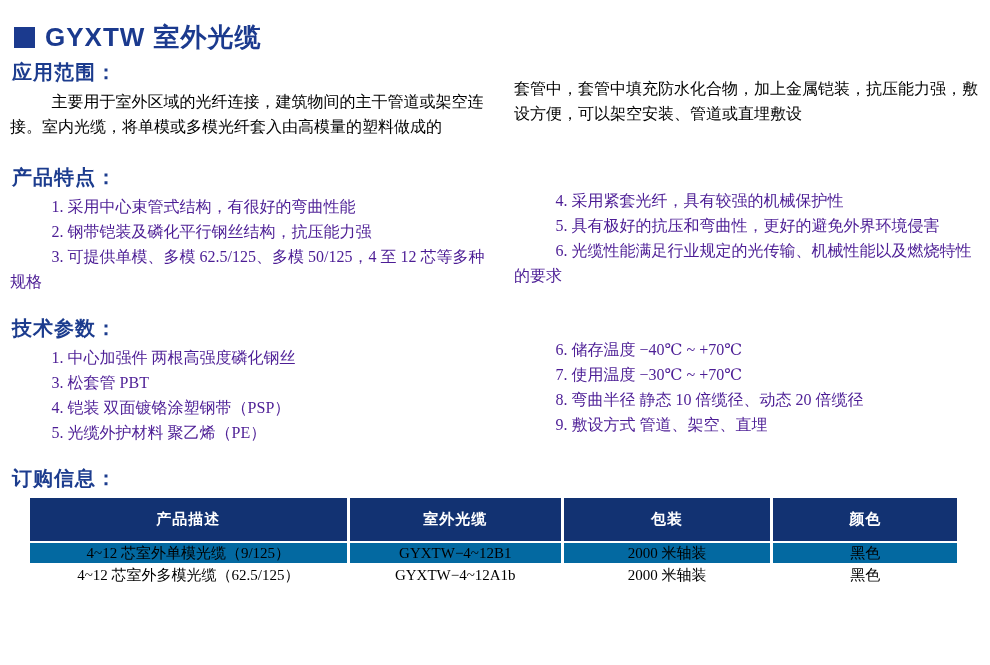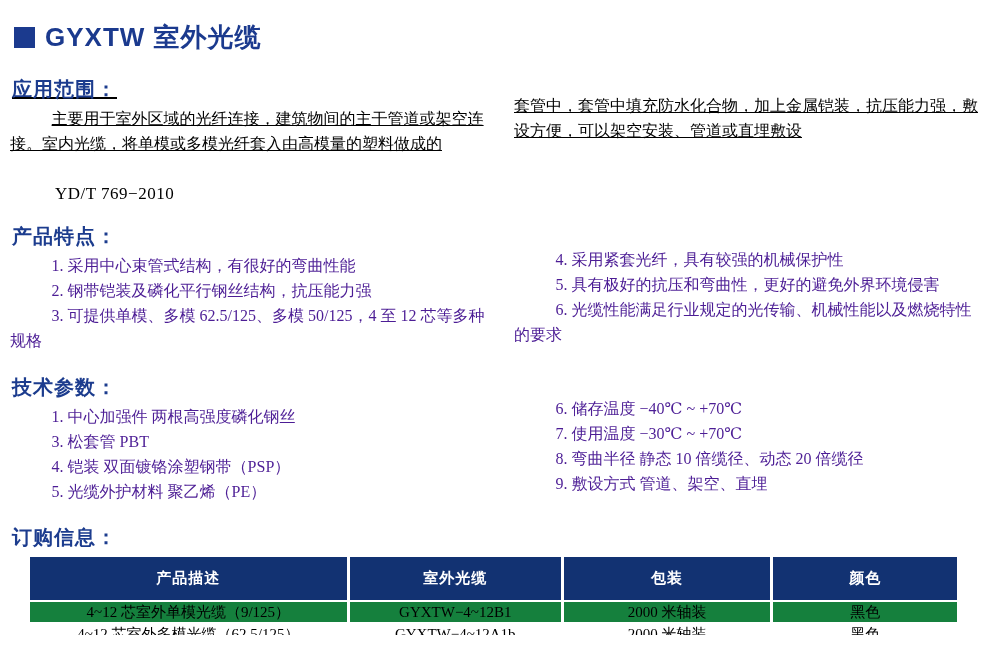--- a/index.html
+++ b/index.html
@@ -56,21 +56,21 @@
     color: #000000;
   }
   .indent { text-indent: 2.6em; }
   .list-item {
     font-size: 16px;
     line-height: 25px;
     text-indent: 2.6em;
     color: #4c1d95;
   }
   
-  .sec-application { margin-top: 21px; text-decoration: underline; }
+  .sec-application { margin-top: 4px; }
   .sec-application .col-r .body-text { margin-top: 17px; }
   .sec-standard { margin-top: 25px; padding: 0 12px 0 10px; }
   .sec-standard .std-value {
     font-size: 17px;
     line-height: 25px;
     margin: 2px 0 0 45px;
     letter-spacing: 0.5px;
   }
   .sec-features { margin-top: 17px; }
   .sec-features .col-r { padding-top: 24px; }
@@ -97,21 +97,21 @@
     letter-spacing: 1px;
   }
   .order-table td {
     background: #ffffff;
     color: #000000;
     font-size: 15px;
     height: 20px;
     padding: 0 2px;
     text-align: center;
   }
-  .order-table tr.alt td { background: #15803d; }
+  .order-table tr.alt td { background: #0369a1; }
   .col-desc  { width: 34.5%; }
   .col-model { width: 23%; }
   .col-pack  { width: 22.5%; }
   .col-color { width: 20%; }
 </style>
 </head>
 <body>
 
 <div class="page">
 
@@ -124,21 +124,20 @@
     <div class="col-l">
       <h2 class="sec-heading">应用范围：</h2>
       <p class="body-text indent">主要用于室外区域的光纤连接，建筑物间的主干管道或架空连接。室内光缆，将单模或多模光纤套入由高模量的塑料做成的</p>
     </div>
     <div class="col-r">
       <p class="body-text">套管中，套管中填充防水化合物，加上金属铠装，抗压能力强，敷设方便，可以架空安装、管道或直埋敷设</p>
     </div>
   </div>
 
   <div class="sec-standard">
-    <p class="std-value">YD/T 769−2010</p>
   </div>
 
   <div class="two-col sec-features">
     <div class="col-l">
       <h2 class="sec-heading">产品特点：</h2>
       <p class="list-item">1. 采用中心束管式结构，有很好的弯曲性能</p>
       <p class="list-item">2. 钢带铠装及磷化平行钢丝结构，抗压能力强</p>
       <p class="list-item">3. 可提供单模、多模 62.5/125、多模 50/125，4 至 12 芯等多种规格</p>
     </div>
     <div class="col-r">

